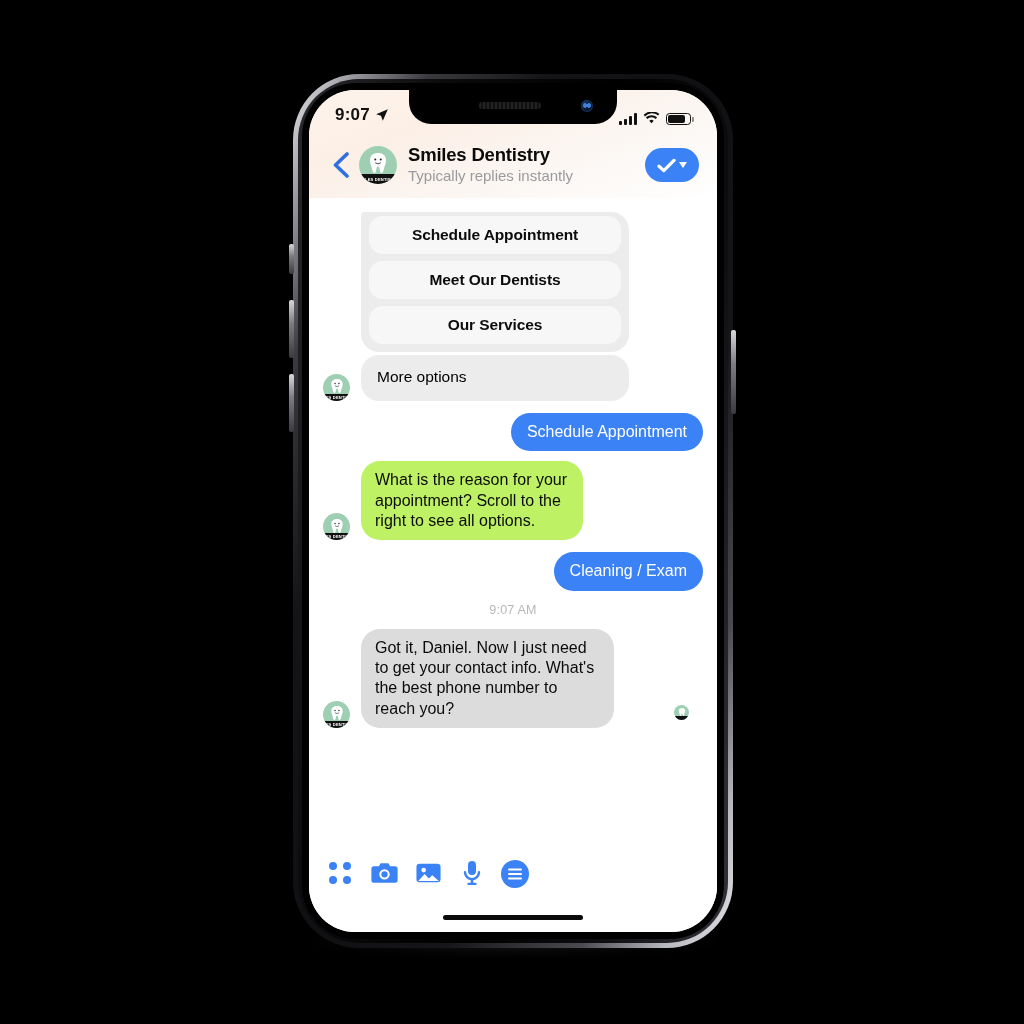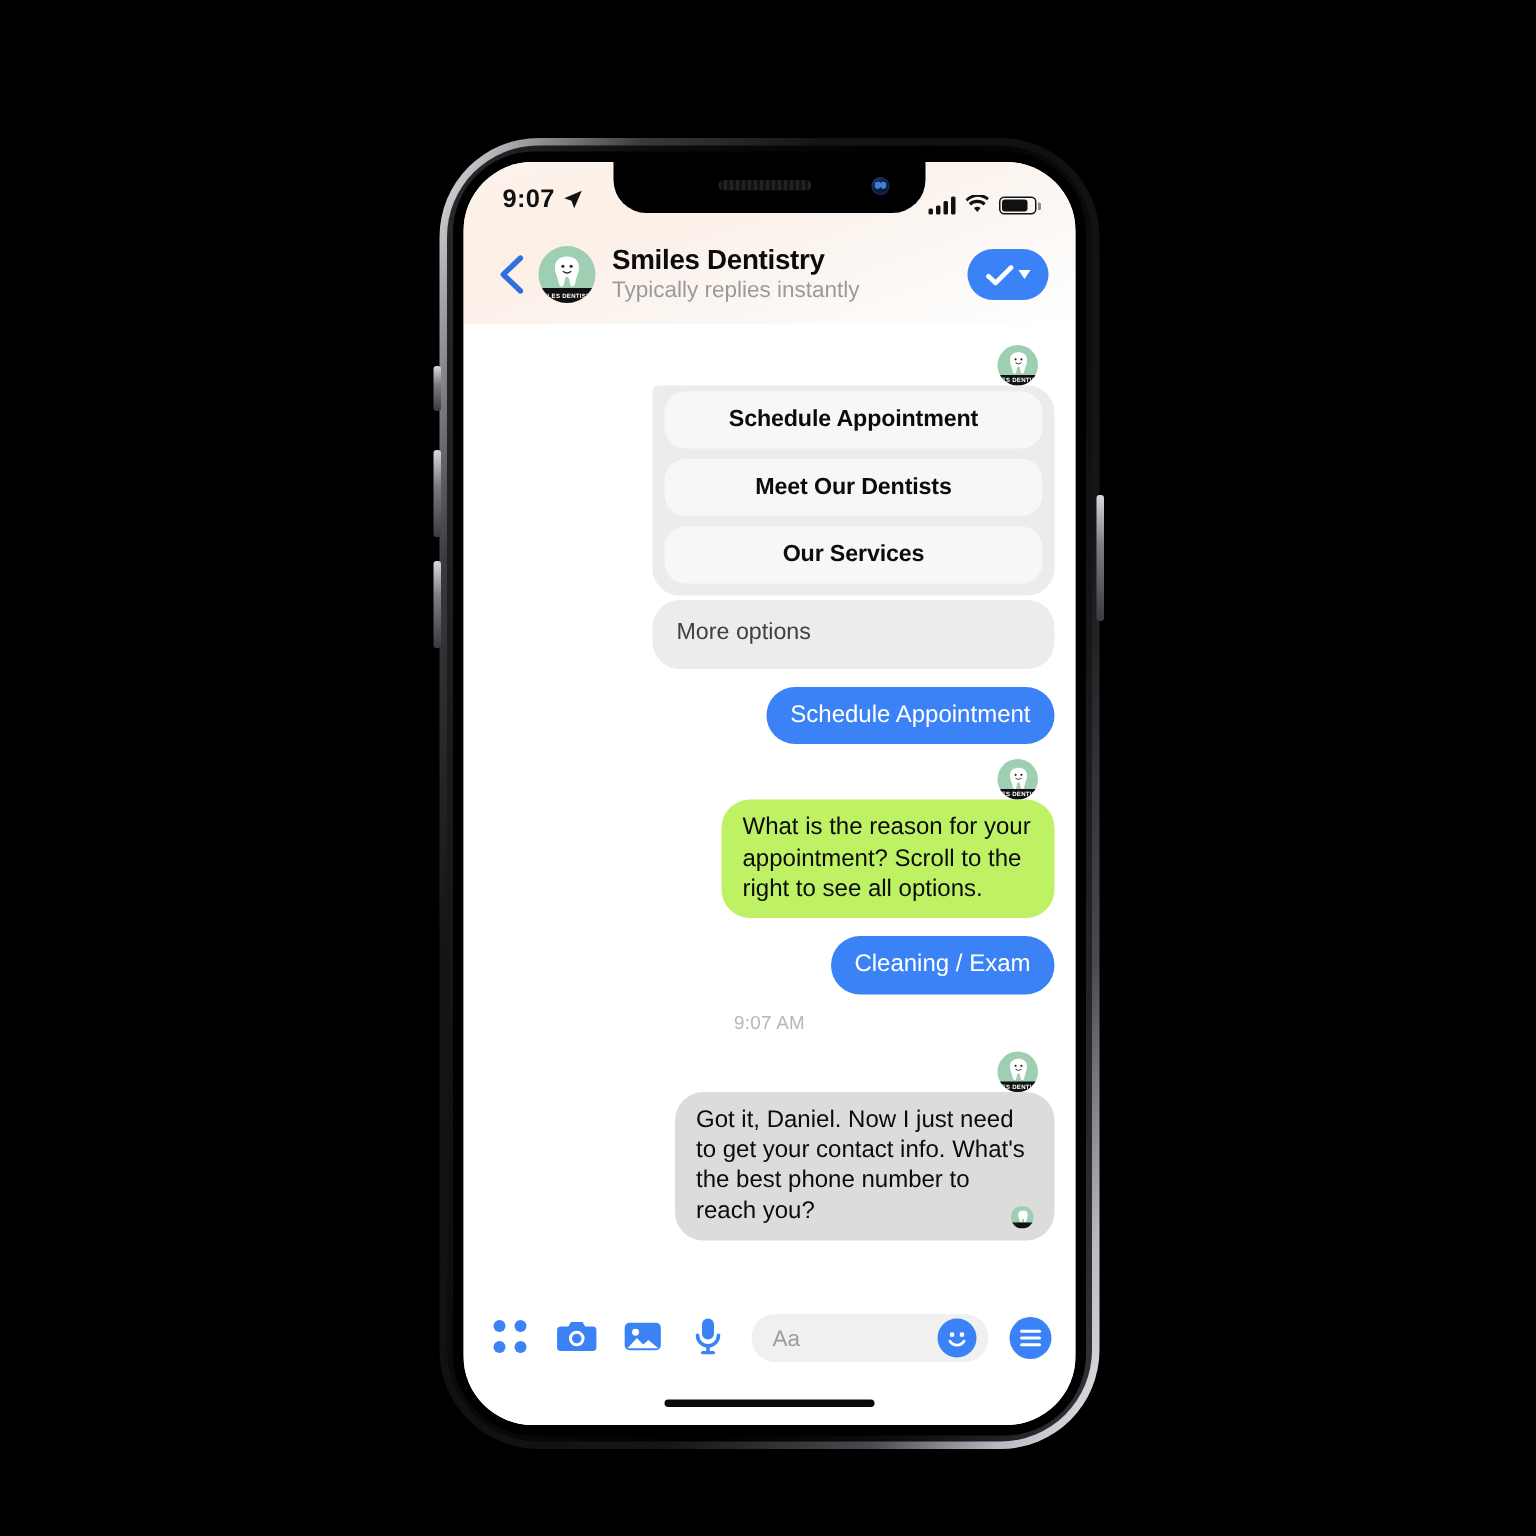--- a/index.html
+++ b/index.html
@@ -15,21 +15,20 @@
     position:absolute;left:298px;top:925px;width:430px;height:30px;
     background:radial-gradient(ellipse at 50% 50%, rgba(120,120,120,.55) 0%, rgba(0,0,0,0) 70%);
     filter:blur(5px);
   }
   .phone-outer{
     position:absolute;left:293px;top:74px;width:440px;height:874px;
     border-radius:66px;
     background:
       linear-gradient(115deg,#e9e9ec 0%,#9a9aa0 7%,#3a3a3e 16%,#141416 30%,#101012 50%,#161618 66%,#4a4a50 82%,#b9b9c0 92%,#e4e4e8 100%);
     box-shadow:0 10px 30px rgba(0,0,0,.8);
-    margin-top:18px;
   }
   .phone-mid{
     position:absolute;left:5px;top:5px;right:5px;bottom:5px;
     border-radius:61px;
     background:linear-gradient(100deg,#2a2a2e,#0b0b0d 25%,#000 55%,#0d0d10 78%,#33333a);
   }
   .phone-bezel{
     position:absolute;left:9px;top:9px;right:9px;bottom:9px;
     border-radius:54px;background:#000;
   }
@@ -116,32 +115,32 @@
   .av-band span{
     font-size:4.5px;color:#fff;font-weight:700;letter-spacing:.2px;transform:scale(.9);white-space:nowrap;
   }
 
   
   .thread{
     position:absolute;left:0;right:0;top:108px;bottom:86px;
     background:#fff;padding:0 14px 6px 14px;box-sizing:border-box;overflow:hidden;
   }
   .ghost-line{height:14px;}
-  .row{display:flex;align-items:flex-end;margin-bottom:7px;flex-direction:column;}
+  .row{display:flex;align-items:flex-end;margin-bottom:7px;}
   .row.out{justify-content:flex-end;}
   .ava-slot{width:30px;flex:0 0 auto;margin-right:8px;display:flex;align-items:flex-end;}
   .ava{width:27px;height:27px;border-radius:50%;background:#9fcfb2;position:relative;overflow:hidden;}
 
   
   .qr-card{
     background:#ececec;border-radius:18px;padding:8px;box-sizing:border-box;
     width:268px;
   }
   .qr-card.top{border-top-left-radius:4px;border-top-right-radius:18px;margin-bottom:3px;padding-top:4px;}
-  .qr-label{font-size:15.5px;color:#404040;padding:5px 8px 7px 8px;}
+  .qr-label{font-size:15.5px;color:#000000;padding:5px 8px 7px 8px;}
   .qr-btn{
     background:#f7f7f7;border-radius:14px;height:38px;margin-bottom:7px;
     display:flex;align-items:center;justify-content:center;cursor:pointer;
   }
   .qr-btn:last-child{margin-bottom:0;}
   .qr-btn span{font-size:15.5px;font-weight:700;color:#0c0c0c;letter-spacing:-.1px;}
 
   
   .bub{
     max-width:250px;border-radius:19px;padding:9px 14px;box-sizing:border-box;
@@ -396,31 +395,20 @@
 
         <div class="cicon">
           <svg width="20" height="26" viewBox="0 0 20 26">
             <rect x="6" y="1" width="8" height="14" rx="4" fill="#3b82f6"></rect>
             <path d="M3 12.2a7 7 0 0 0 14 0" fill="none" stroke="#3b82f6" stroke-width="2.4" stroke-linecap="round"></path>
             <path d="M10 19.3v4.4" stroke="#3b82f6" stroke-width="2.4" stroke-linecap="round"></path>
             <path d="M6.4 23.8h7.2" stroke="#3b82f6" stroke-width="2.2" stroke-linecap="round"></path>
           </svg>
         </div>
 
-        <div class="inputwrap">
-          <div class="ph">Aa</div>
-          <div class="emoji-btn">
-            <svg width="22" height="22" viewBox="0 0 24 24">
-              <circle cx="12" cy="12" r="11" fill="#3b82f6"></circle>
-              <circle cx="8.4" cy="9.6" r="1.7" fill="#fff"></circle>
-              <circle cx="15.6" cy="9.6" r="1.7" fill="#fff"></circle>
-              <path d="M6.8 14.2a6 6 0 0 0 10.4 0" fill="none" stroke="#fff" stroke-width="1.9" stroke-linecap="round"></path>
-            </svg>
-          </div>
-        </div>
 
         <div class="menu-btn">
           <i></i>
         </div>
 
       </div>
 
       <div class="home-ind"></div>
 
     </div>

